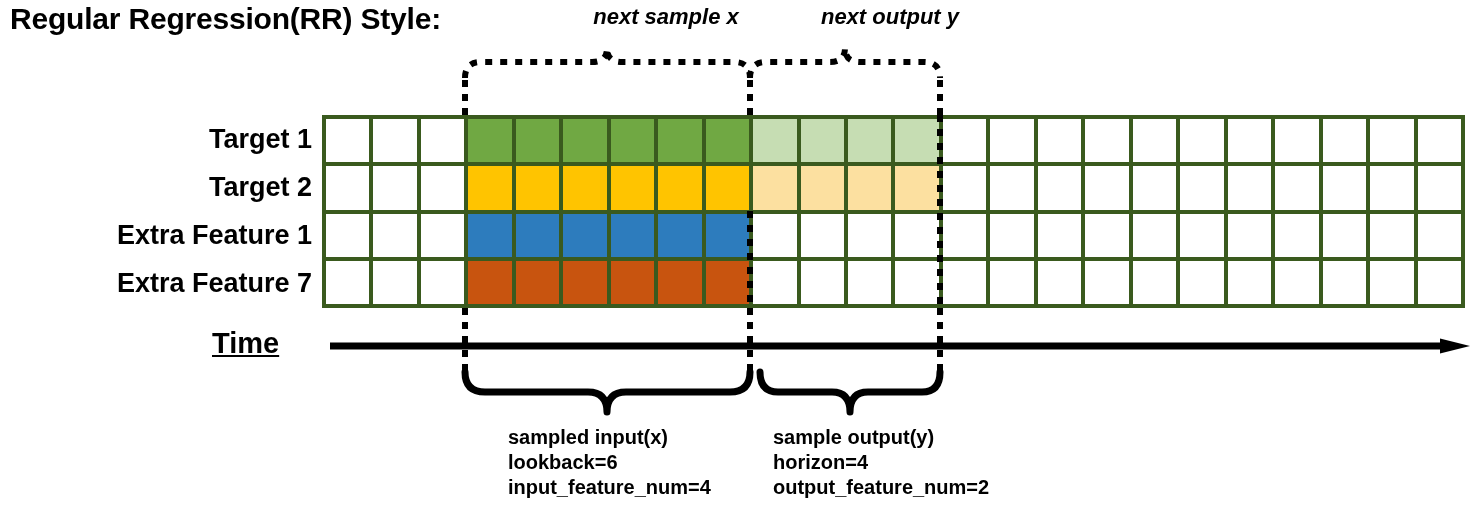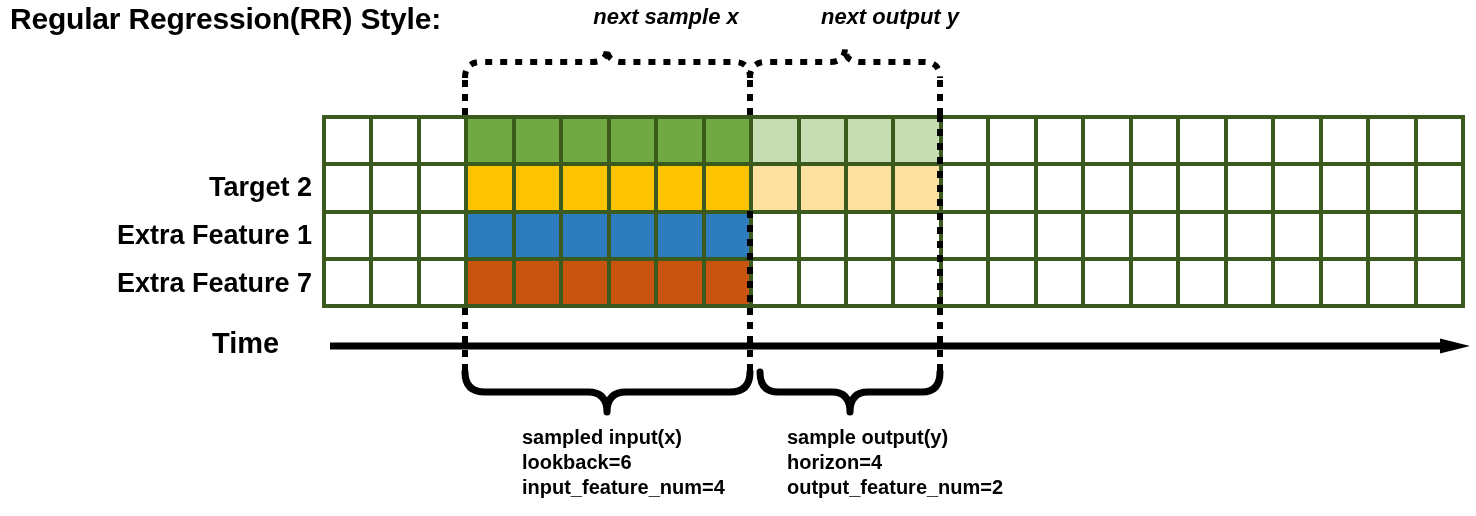--- a/index.html
+++ b/index.html
@@ -73,20 +73,21 @@
   .c-orange      { background: #c8540f; }
 
   
   #time-label {
     position: absolute;
     left: 212px; top: 327px;
     font-size: 29px;
     font-weight: 700;
     color: #000;
     white-space: nowrap;
+    text-decoration: underline;
   }
   #time-axis {
     position: absolute;
     left: 330px; top: 338px;
     width: 1140px; height: 16px;
   }
 
   
   .overlay {
     position: absolute;
@@ -96,34 +97,34 @@
   }
 
   
   .caption {
     position: absolute;
     font-size: 20px;
     font-weight: 600;
     color: #000;
     line-height: 25px;
     white-space: nowrap;
-    margin-left: 14px;
   }
   .caption div { white-space: nowrap; }
 </style>
 </head>
 <body>
 
 <div id="stage">
 
   <div id="title">Regular Regression(RR) Style:</div>
 
   <div class="ann-label" style="left:586px; top:4px; width:160px;">next sample x</div>
   <div class="ann-label" style="left:810px; top:4px; width:160px;">next output y</div>
 
+  <div class="row-label" style="top:115px;">Target 1</div>
   <div class="row-label" style="top:163px;text-align:right;">Target 2</div>
   <div class="row-label" style="top:211px;">Extra Feature 1</div>
   <div class="row-label" style="top:259px;">Extra Feature 7</div>
 
   <div id="grid">
       <div class="cell"></div>
       <div class="cell"></div>
       <div class="cell"></div>
       <div class="cell c-green"></div>
       <div class="cell c-green"></div>

